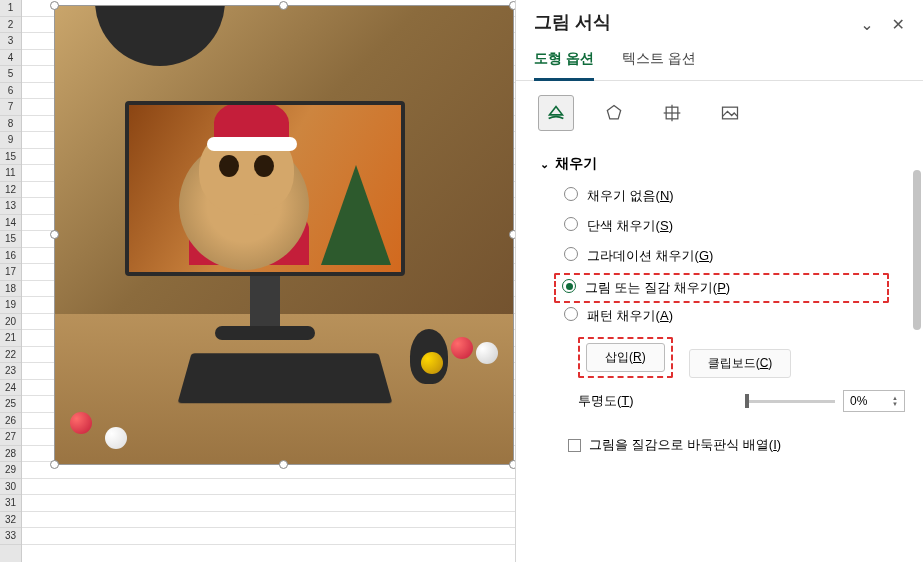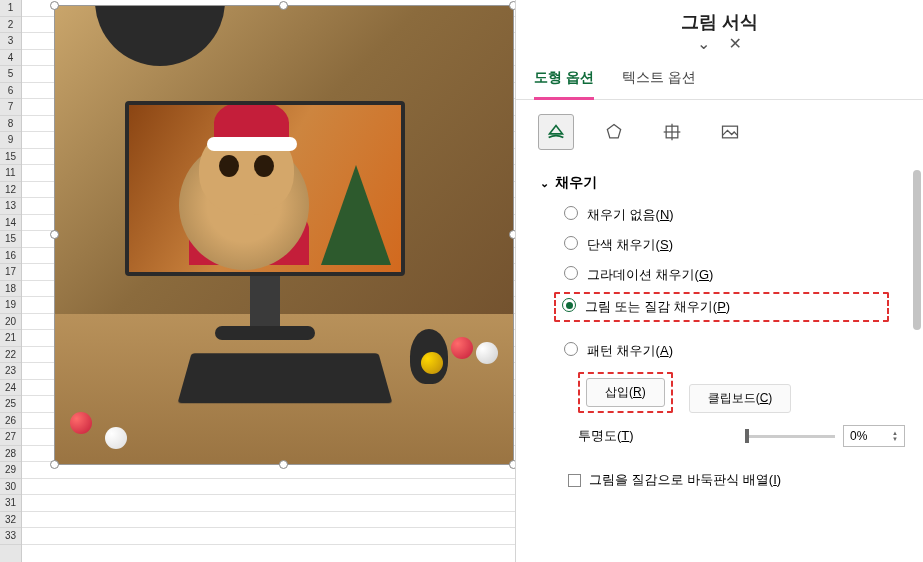--- a/index.html
+++ b/index.html
@@ -27,46 +27,46 @@
     .santa-suit { position: absolute; left: 60px; top: 100px; width: 120px; height: 60px; background: #c41e3a; border-radius: 40% 40% 0 0; }
     .tree { position: absolute; right: 10px; top: 60px; width: 0; height: 0; border-left: 35px solid transparent; border-right: 35px solid transparent; border-bottom: 100px solid #2d5a2d; }
     .monitor-stand { position: absolute; left: 195px; top: 270px; width: 30px; height: 55px; background: #3a3a3a; }
     .monitor-base { position: absolute; left: 160px; top: 320px; width: 100px; height: 14px; background: #2a2a2a; border-radius: 7px; }
     .desk { position: absolute; left: 0; bottom: 0; width: 100%; height: 150px; background: linear-gradient(180deg, #b8915a 0%, #9a7442 100%); }
     .keyboard { position: absolute; left: 130px; bottom: 55px; width: 200px; height: 65px; background: #2a2a2a; border-radius: 4px; transform: perspective(300px) rotateX(40deg); }
     .mouse { position: absolute; left: 355px; bottom: 80px; width: 38px; height: 55px; background: #2a2a2a; border-radius: 50% 50% 40% 40%; }
     .ornament { position: absolute; width: 22px; height: 22px; border-radius: 50%; }
     
     .panel { width: 408px; height: 562px; border-left: 1px solid #d4d4d4; background: #fff; padding: 0; position: relative; }
-    .panel-header { display: flex; align-items: center; justify-content: space-between; padding: 10px 18px 4px 18px; flex-direction: column; }
+    .panel-header { display: flex; align-items: flex-end; justify-content: space-between; padding: 10px 18px 4px 18px; }
     .panel-title { font-size: 18px; font-weight: 600; color: #222; }
     .panel-controls { display: flex; gap: 18px; }
     .panel-ctrl { font-size: 16px; color: #555; cursor: pointer; }
     
     .panel-tabs { display: flex; gap: 28px; padding: 12px 18px 0 18px; border-bottom: 1px solid #e0e0e0; margin-bottom: 0; }
     .panel-tab { font-size: 14px; padding-bottom: 10px; cursor: pointer; color: #444; }
-    .panel-tab.active { color: #0f6b3a; font-weight: 600; border-bottom: 3px solid #ec4899; margin-bottom: -1px; }
+    .panel-tab.active { color: #0f6b3a; font-weight: 600; border-bottom: 3px solid #0c4a6e; margin-bottom: -1px; }
     
     .icon-row { display: flex; gap: 22px; padding: 14px 22px; align-items: center; }
     .icon-btn { width: 36px; height: 36px; display: flex; align-items: center; justify-content: center; cursor: pointer; border-radius: 3px; }
     .icon-btn.active { border: 1px solid #aaa; background: #f0f0f0; }
     
     .panel-body { padding: 0 18px 0 24px; position: relative; height: calc(100% - 160px); overflow: hidden; }
     .section-header { display: flex; align-items: center; gap: 6px; font-size: 14px; font-weight: 600; margin: 10px 0 14px 0; cursor: pointer; }
     .chevron { font-size: 11px; }
     
     .radio-group { padding-left: 24px; }
     .radio-item { display: flex; gap: 9px; font-size: 13px; margin-bottom: 12px; cursor: pointer; }
     .radio-circle { width: 14px; height: 14px; border: 1px solid #888; border-radius: 50%; display: flex; align-items: center; justify-content: center; }
     .radio-circle.selected { border-color: #0f6b3a; }
     .radio-dot { width: 7px; height: 7px; background: #0f6b3a; border-radius: 50%; }
     .underline { text-decoration: underline; }
     
     .highlight-box { border: 2px dashed #e03030; border-radius: 2px; padding: 4px 6px; position: relative; }
-    .highlight-box.radio-hl { margin: -4px 16px 20px 14px; }
+    .highlight-box.radio-hl { margin: -4px 16px 4px 14px; }
     .highlight-box.btn-hl { display: inline-block; margin-left: 38px; }
     
     .sub-label { font-size: 13px; margin: 6px 0 10px 38px; }
     .btn-row { margin: 4px 0 12px 0; display: flex; gap: 16px; align-items: flex-end; }
     .panel-btn { border: 1px solid #bbb; background: #fafafa; font-size: 12px; padding: 5px 18px; border-radius: 3px; cursor: pointer; }
     .panel-btn.disabled { color: #000000; border-color: #ddd; }
     
     .prop-row { display: flex; align-items: center; justify-content: space-between; margin: 10px 0 10px 38px; font-size: 13px; }
     .texture-swatch { width: 34px; height: 28px; border: 1px solid #bbb; background: linear-gradient(45deg,#b4cfe8 25%,#d4e4f4 25%,#d4e4f4 50%,#b4cfe8 50%,#b4cfe8 75%,#d4e4f4 75%); background-size: 8px 8px; display: flex; align-items: center; justify-content: flex-end; padding-right: 3px; cursor: pointer; }
     .slider-track { width: 90px; height: 3px; background: #ccc; position: relative; margin: 0 8px; }

